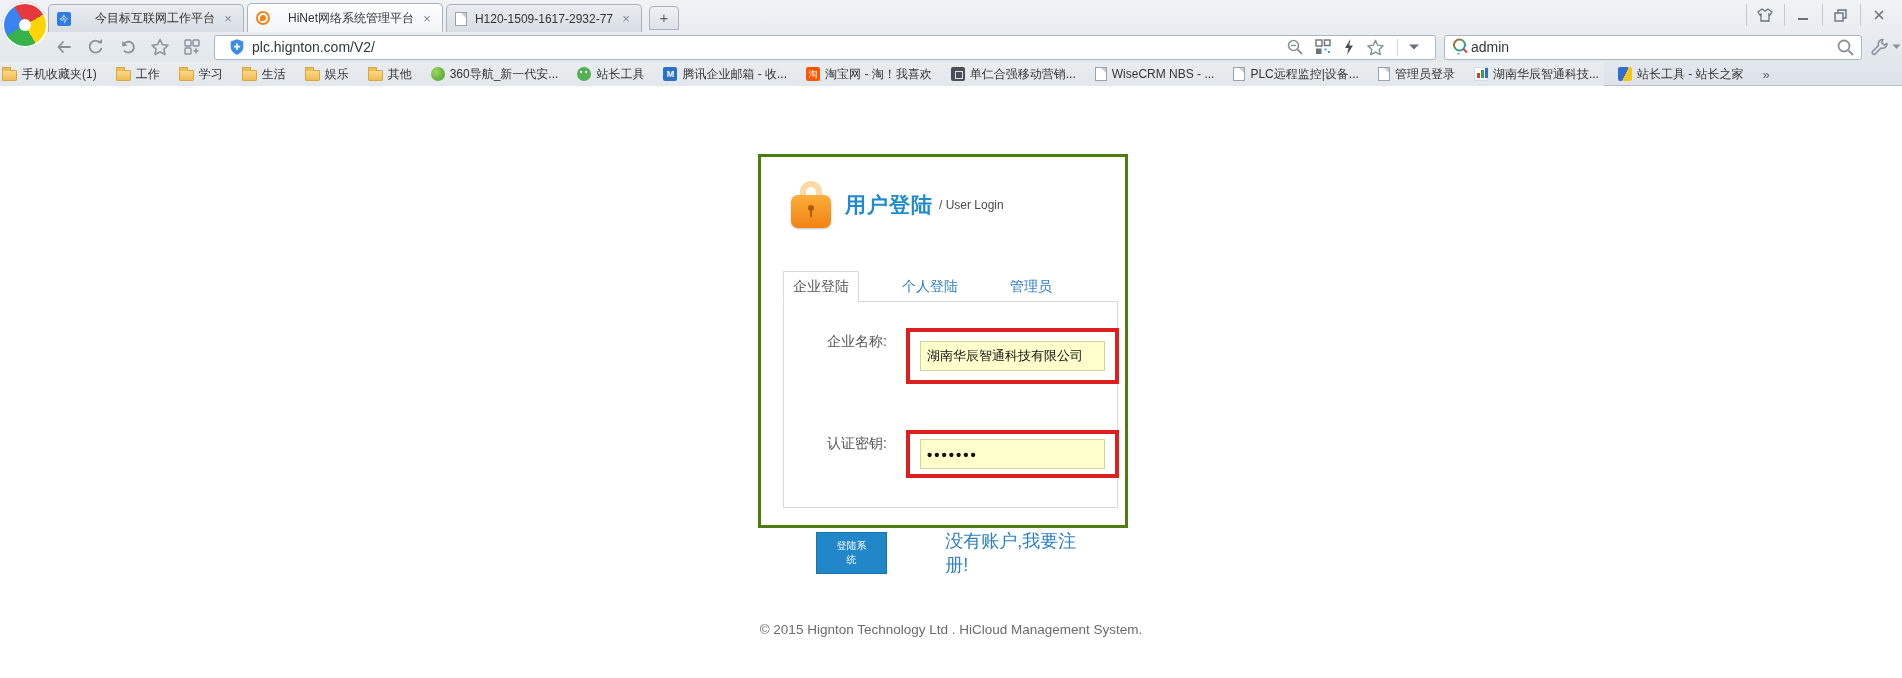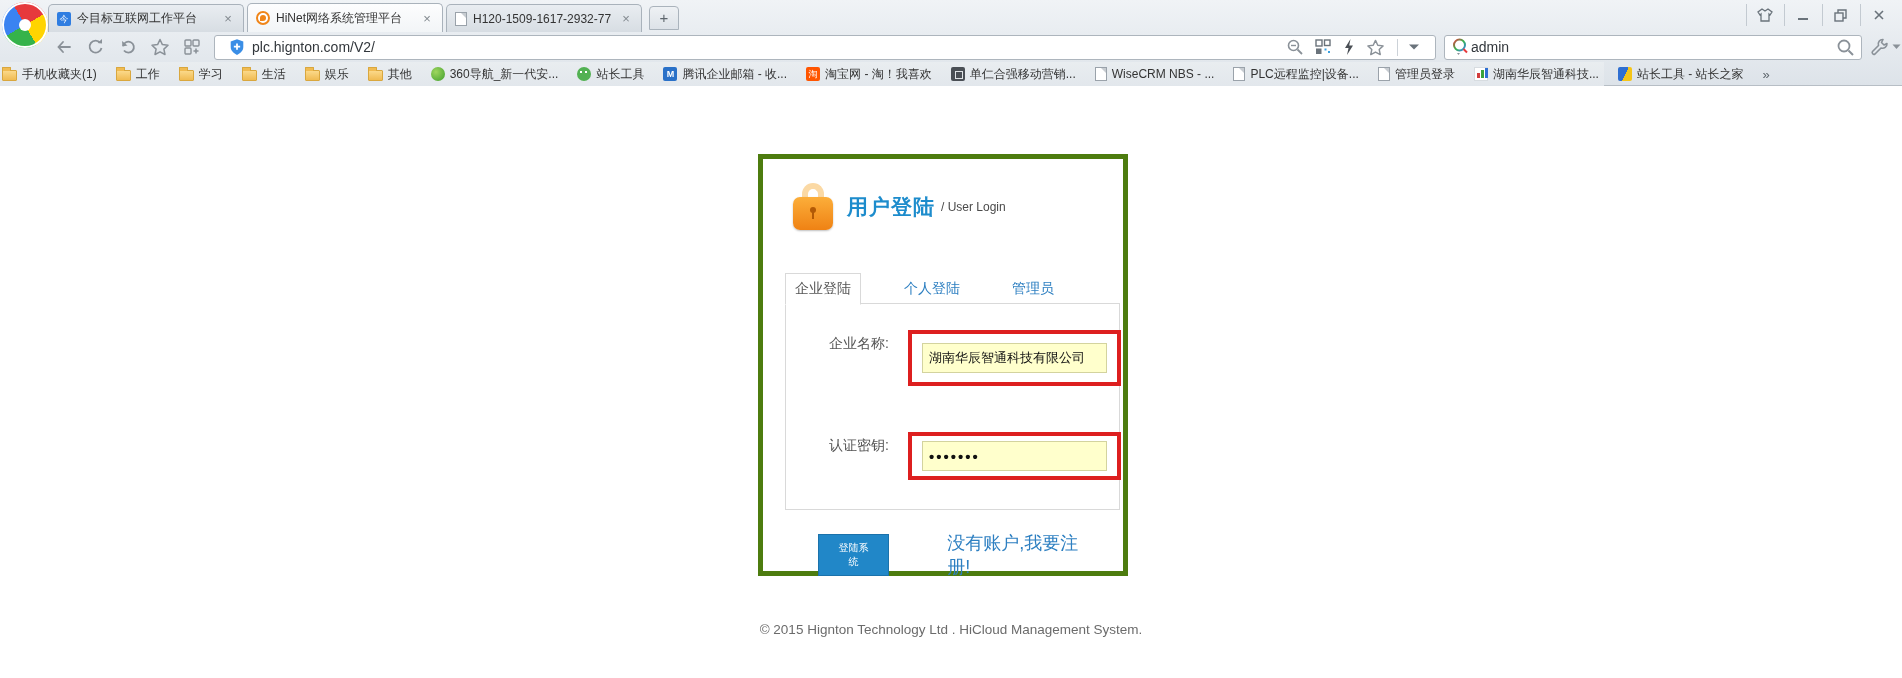--- a/index.html
+++ b/index.html
@@ -14,21 +14,21 @@
     background:conic-gradient(from -30deg,#e6393d 0 25%,#ffd400 0 50%,#35b34a 0 75%,#3a83f1 0 100%);
     box-shadow:0 0 0 2px #fff inset; }
   .logo::after { content:""; position:absolute; left:17px; top:17px; width:12px; height:12px;
     background:#fff; border-radius:50%; }
 
   .tabstrip { position:absolute; left:48px; top:3px; height:29px; display:flex; align-items:flex-end; }
   .tab { width:196px; height:28px; display:flex; align-items:center; gap:6px; padding:0 8px;
     border:1px solid #a9b2bb; border-bottom:none; border-radius:5px 5px 0 0;
     background:linear-gradient(#e9edf1,#d7dde3); margin-right:3px; font-size:12px; color:#333; }
   .tab.active { background:linear-gradient(#fdfdfe,#f2f5f7); height:29px; }
-  .tab .tlabel { flex:1; white-space:nowrap; overflow:hidden; }
+  .tab .tlabel { flex:1; white-space:nowrap; overflow:hidden;text-align:right; }
   .tab .tclose { color:#82898f; font-size:13px; width:14px; text-align:center; cursor:default; }
   .newtab { width:30px; height:24px; margin:0 0 2px 4px; border:1px solid #aab3bc; border-radius:4px 4px 0 0;
     background:linear-gradient(#eef1f4,#dde2e8); color:#5d656c; font-size:15px; line-height:22px; text-align:center; }
 
   .winctrl { position:absolute; right:6px; top:4px; display:flex; gap:2px; }
   .wbtn { width:36px; height:22px; display:flex; align-items:center; justify-content:center;
     border-left:1px solid #c3cad1; color:#6a737b; }
   .wbtn svg { display:block; }
 
   .toolbar { position:absolute; left:0; top:32px; width:1902px; height:30px; display:flex; align-items:center; }
@@ -80,22 +80,22 @@
     background:linear-gradient(115deg,#2f6fd1 0 52%,#f5c518 52% 100%); }
   .i-jin { width:14px; height:14px; border-radius:2px; background:#2f7de1; color:#fff; font-size:9px;
     text-align:center; line-height:14px; }
   .i-hinet { width:14px; height:14px; border-radius:50%; background:#fff; border:2px solid #f08519; position:relative; }
   .i-hinet::before { content:""; position:absolute; left:2px; top:2px; width:6px; height:6px;
     background:#f08519; border-radius:50% 50% 50% 0; }
 
   
   .page { position:absolute; left:0; top:87px; width:1902px; height:591px; background:#fff; }
 
-  .panel { position:absolute; left:758px; top:67px; width:370px; height:422px;
-    background:#fff; border:5px solid #4d7c0f; }
+  .panel { position:absolute; left:758px; top:67px; width:370px; height:374px;
+    background:#fff; border:3px solid #4d7c0f; }
   .panel-head { position:absolute; left:30px; top:24px; display:flex; align-items:center; }
   .lock { width:40px; height:48px; position:relative; margin-right:14px; }
   .lock .shackle { position:absolute; left:9px; top:0; width:22px; height:20px;
     border:6px solid #fbd9a4; border-bottom:none; border-radius:11px 11px 0 0; }
   .lock .lbody { position:absolute; left:0; top:14px; width:40px; height:33px; border-radius:7px;
     background:linear-gradient(#fcae3a,#ef8214); box-shadow:0 1px 2px rgba(0,0,0,.25); }
   .lock .keyhole { position:absolute; left:17px; top:24px; width:6px; height:6px; border-radius:50%;
     background:#b35a06; }
   .lock .keyhole::after { content:""; position:absolute; left:2px; top:5px; width:2px; height:7px; background:#b35a06; }
   .panel-title { font-size:21px; font-weight:bold; color:#1d8ccc; letter-spacing:1px; }

